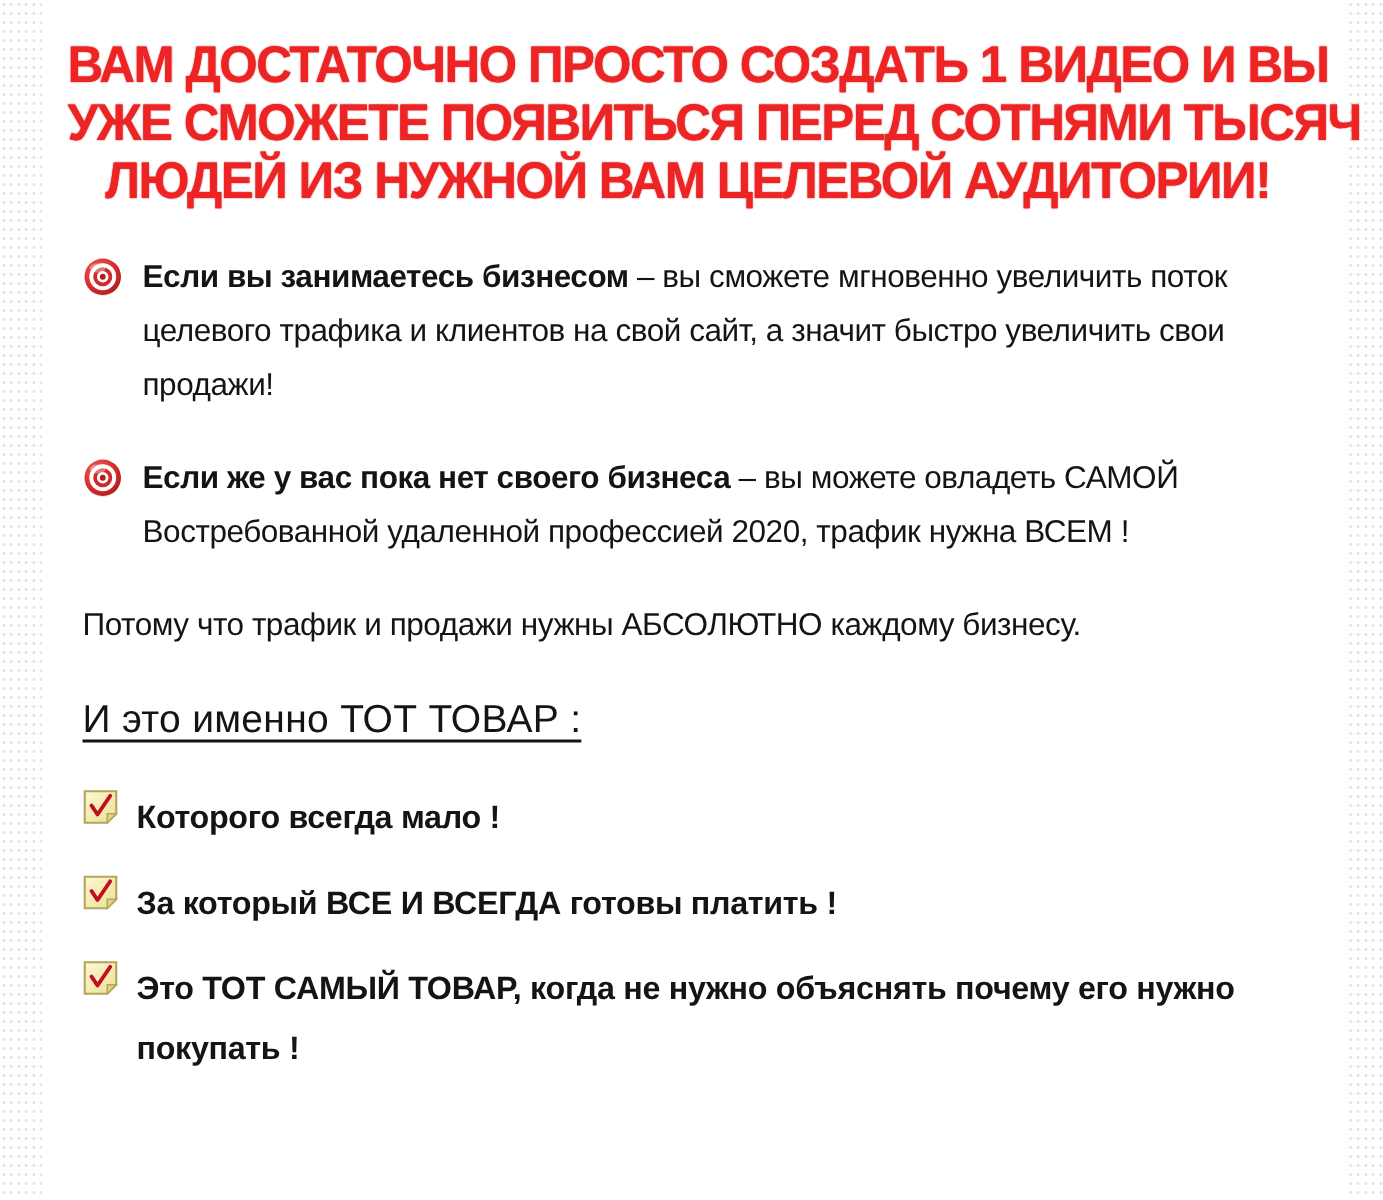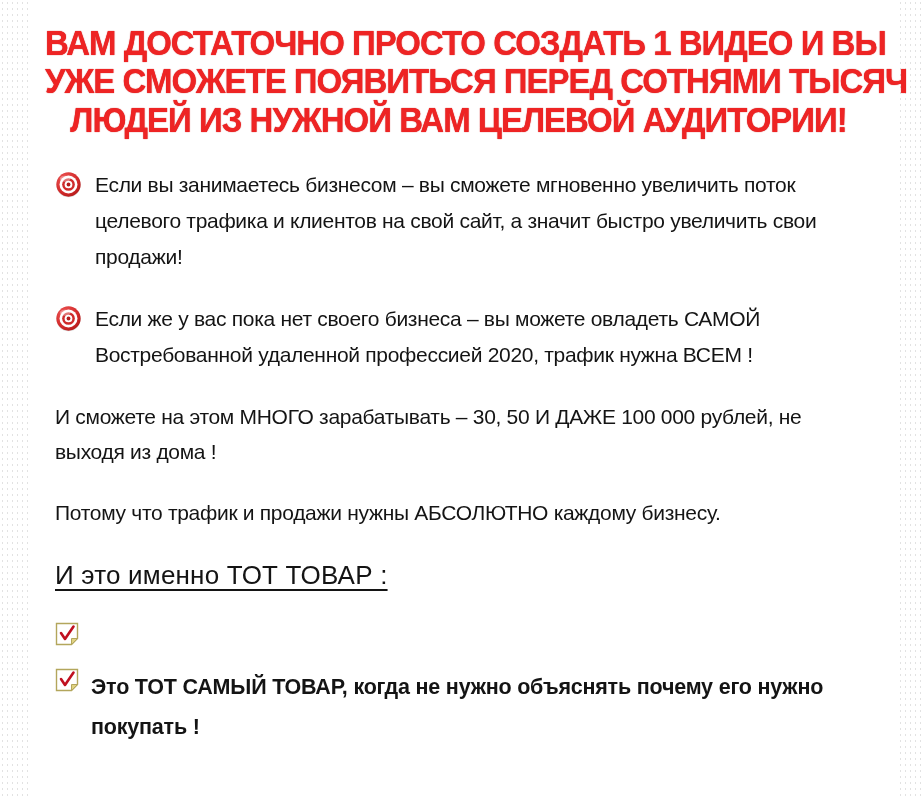--- a/index.html
+++ b/index.html
@@ -50,21 +50,21 @@
     margin-bottom: 26px;
   }
   .bullet .ticon { flex: 0 0 27px; margin-top: 4px; }
   .bullet .btext {
     margin-left: 13px;
     max-width: 752px;
     font-size: 21px;
     line-height: 36px;
     letter-spacing: -0.3px;
   }
-  .bullet .btext b { font-weight: 400; }
+  .bullet .btext b { font-weight: 700; }
 
   .para {
     margin: 26px 0 0 0;
     max-width: 820px;
     font-size: 21px;
     line-height: 35px;
     letter-spacing: -0.3px;
   }
 
   .list-heading {
@@ -145,37 +145,53 @@
           <ellipse cx="10.5" cy="8" rx="5.5" ry="3.2" fill="#ffffff" opacity="0.35"></ellipse>
         </svg>
       </span>
       <div class="btext">
         <b>Если же у вас пока нет своего бизнеса</b><span> – вы можете овладеть САМОЙ Востребованной удаленной профессией 2020, трафик нужна ВСЕМ !</span>
       </div>
     </div>
 
   </div>
 
-  <p class="para">И сможете на этом МНОГО зарабатывать – 30, 50 И ДАЖЕ 100 000 рублей, не выходя из дома !</p>
 
   <p class="para">Потому что трафик и продажи нужны АБСОЛЮТНО каждому бизнесу.</p>
 
   <p class="list-heading">И это именно ТОТ ТОВАР :</p>
 
   <div class="checklist">
 
+    <div class="check-item">
+      <span class="cicon">
+        <svg width="24" height="24" viewBox="0 0 24 24">
+          <defs>
+            <linearGradient id="ng" x1="0" y1="0" x2="1" y2="1">
+              <stop offset="0" stop-color="#fdf8d6"></stop>
+              <stop offset="1" stop-color="#ecdf90"></stop>
+            </linearGradient>
+          </defs>
+          <path d="M1.5 1.5 h21 v15 l-6 6 h-15 z" fill="url(#ng)" stroke="#b3a65c" stroke-width="1.4"></path>
+          <path d="M22.5 16.5 l-6 6 v-6 z" fill="#e0d382" stroke="#b3a65c" stroke-width="1"></path>
+          <path d="M6 11 l4 6 L18.5 4.5" fill="none" stroke="#c01020" stroke-width="2.6" stroke-linecap="round" stroke-linejoin="round"></path>
+        </svg>
+      </span>
+      <div class="ctext">Которого всегда мало !</div>
+    </div>
 
     <div class="check-item">
       <span class="cicon">
         <svg width="24" height="24" viewBox="0 0 24 24">
           <path d="M1.5 1.5 h21 v15 l-6 6 h-15 z" fill="url(#ng)" stroke="#b3a65c" stroke-width="1.4"></path>
           <path d="M22.5 16.5 l-6 6 v-6 z" fill="#e0d382" stroke="#b3a65c" stroke-width="1"></path>
           <path d="M6 11 l4 6 L18.5 4.5" fill="none" stroke="#c01020" stroke-width="2.6" stroke-linecap="round" stroke-linejoin="round"></path>
         </svg>
       </span>
+      <div class="ctext">За который ВСЕ И ВСЕГДА готовы платить !</div>
     </div>
 
     <div class="check-item">
       <span class="cicon">
         <svg width="24" height="24" viewBox="0 0 24 24">
           <path d="M1.5 1.5 h21 v15 l-6 6 h-15 z" fill="url(#ng)" stroke="#b3a65c" stroke-width="1.4"></path>
           <path d="M22.5 16.5 l-6 6 v-6 z" fill="#e0d382" stroke="#b3a65c" stroke-width="1"></path>
           <path d="M6 11 l4 6 L18.5 4.5" fill="none" stroke="#c01020" stroke-width="2.6" stroke-linecap="round" stroke-linejoin="round"></path>
         </svg>
       </span>

